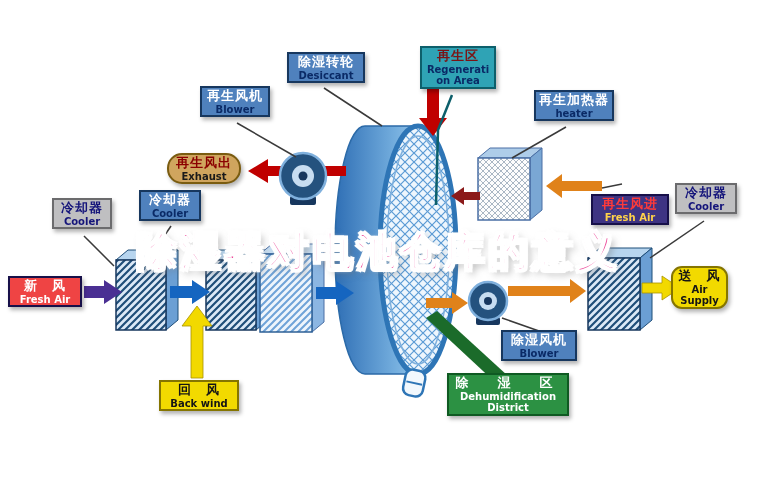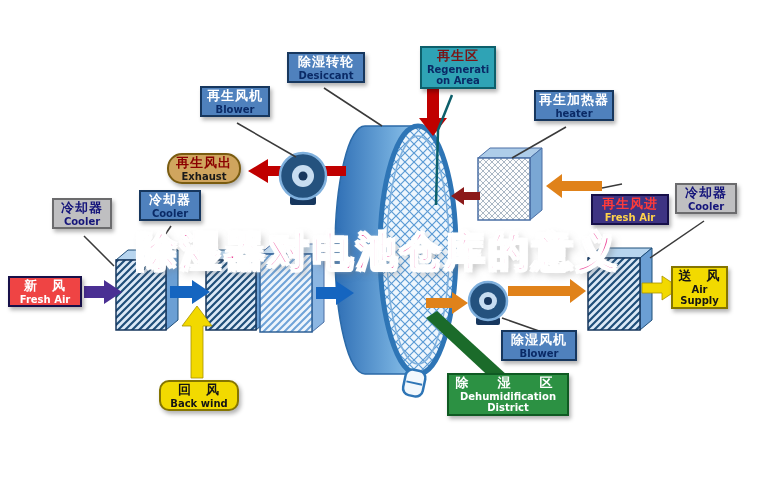--- a/index.html
+++ b/index.html
@@ -192,36 +192,36 @@
   <div class="label gray" style="left:52px;top:198px;width:60px;">
     <span class="zh">冷却器</span>
     <span class="en">Cooler</span>
   </div>
 
   <div class="label indigo" style="left:8px;top:276px;width:74px;">
     <span class="zh">新　风</span>
     <span class="en">Fresh Air</span>
   </div>
 
-  <div class="label yellow" style="left:159px;top:380px;width:80px;border-radius:10px;">
+  <div class="label yellow" style="left:159px;top:380px;width:80px;">
     <span class="zh">回　风</span>
     <span class="en">Back wind</span>
   </div>
 
   <div class="label indigo2" style="left:591px;top:146px;width:78px;margin-top:48px;">
     <span class="zh">再生风进</span>
     <span class="en">Fresh Air</span>
   </div>
 
   <div class="label gray" style="left:675px;top:183px;width:62px;">
     <span class="zh">冷却器</span>
     <span class="en">Cooler</span>
   </div>
 
-  <div class="label yellow" style="left:671px;top:266px;width:57px;">
+  <div class="label yellow" style="left:671px;top:266px;width:57px;border-radius:11px;">
     <span class="zh">送　风</span>
     <span class="en">Air Supply</span>
   </div>
 
   <div class="label blue" style="left:501px;top:330px;width:76px;">
     <span class="zh">除湿风机</span>
     <span class="en">Blower</span>
   </div>
 
   <div class="label green" style="left:447px;top:373px;width:122px;">

